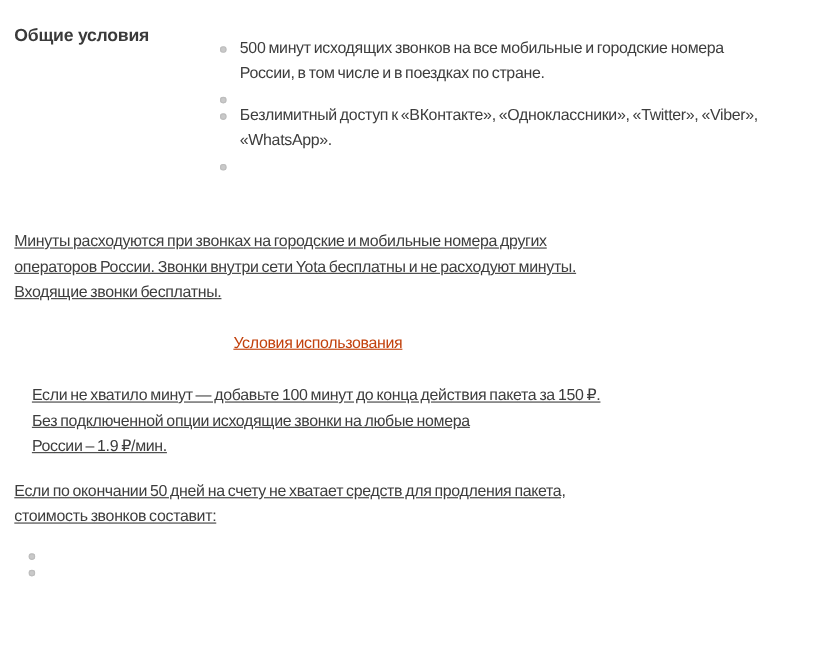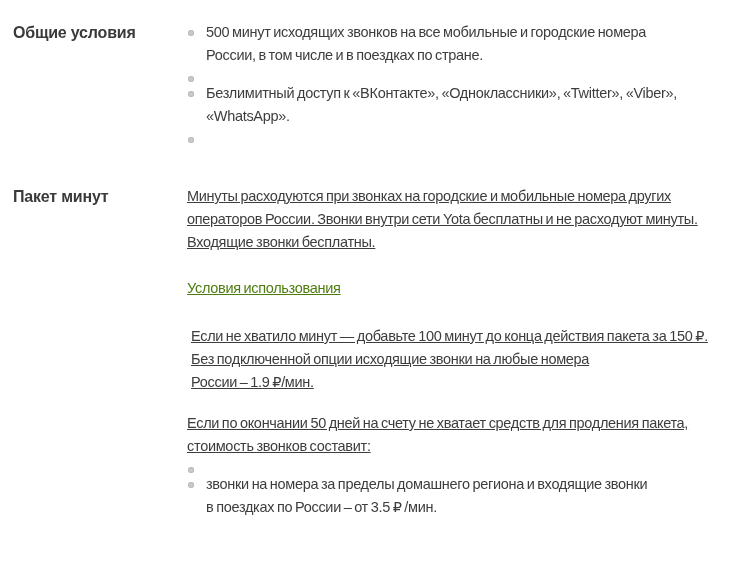--- a/index.html
+++ b/index.html
@@ -44,29 +44,30 @@
     letter-spacing: -0.3px;
     word-spacing: -1px;
     color: #3d3d3d;
   }
   .row-content p {
     margin: 0;
     white-space: pre-line;
     text-decoration: underline;
   }
   p.subheading {
-    color: #4d7c0f;
+    color: #c2410c;
     margin: 23px 0 25px;
+    text-align: center;
   }
   p.add-minutes {
-    margin: 0 4px 18px;
+    margin: 0 16px 18px;
   }
   ul.bullets {
     list-style: none;
-    margin: 0;
+    margin: 12px;
     padding: 0;
   }
   .bullet-item {
     display: flex;
     align-items: flex-start;
   }
   .dot {
     flex: none;
     width: 6px;
     height: 6px;
@@ -102,37 +103,34 @@
 «WhatsApp».</span>
         </li>
         <li class="bullet-item">
           <span class="dot"></span>
         </li>
       </ul>
     </div>
   </section>
 
   <section class="row">
-    <h3 class="row-label">Пакет минут</h3>
     <div class="row-content">
       <p class="intro">Минуты расходуются при звонках на городские и мобильные номера других
 операторов России. Звонки внутри сети Yota бесплатны и не расходуют минуты.
 Входящие звонки бесплатны.</p>
       <p class="subheading">Условия использования</p>
       <p class="add-minutes">Если не хватило минут — добавьте 100 минут до конца действия пакета за 150 ₽.
 Без подключенной опции исходящие звонки на любые номера
 России – 1.9 ₽/мин.</p>
       <p class="insufficient">Если по окончании 50 дней на счету не хватает средств для продления пакета,
 стоимость звонков составит:</p>
       <ul class="bullets">
         <li class="bullet-item">
           <span class="dot"></span>
         </li>
         <li class="bullet-item">
           <span class="dot"></span>
-          <span class="bullet-text">звонки на номера за пределы домашнего региона и входящие звонки
-в поездках по России – от 3.5 ₽ /мин.</span>
         </li>
       </ul>
     </div>
   </section>
 
 </div>
 
 </body></html>

